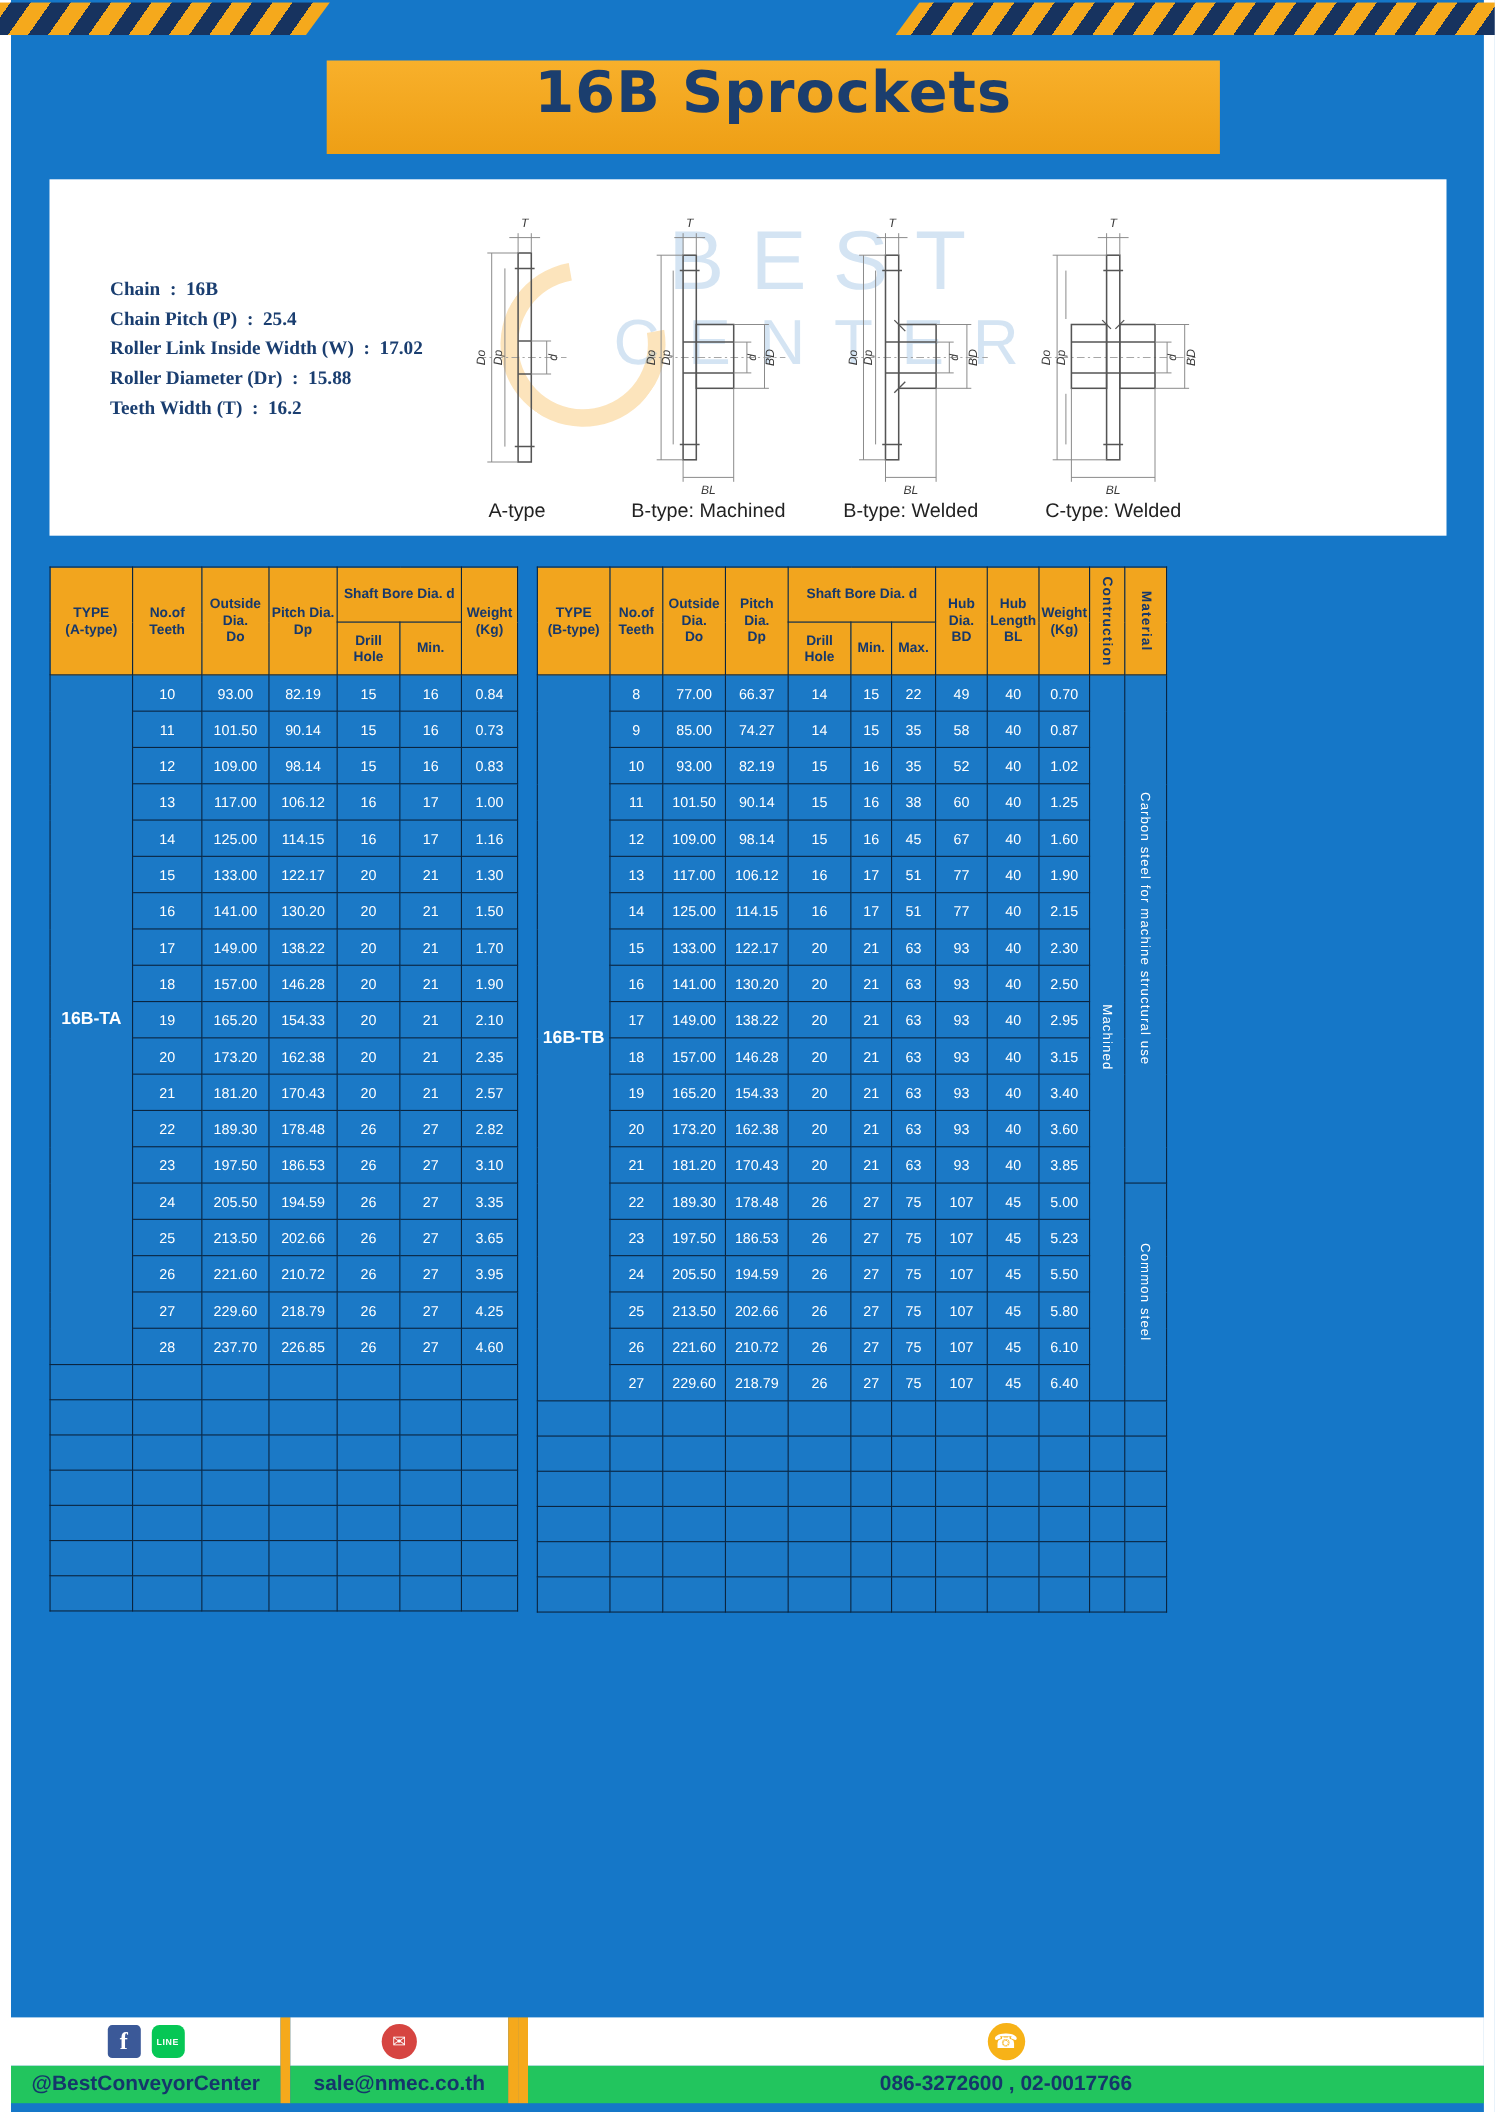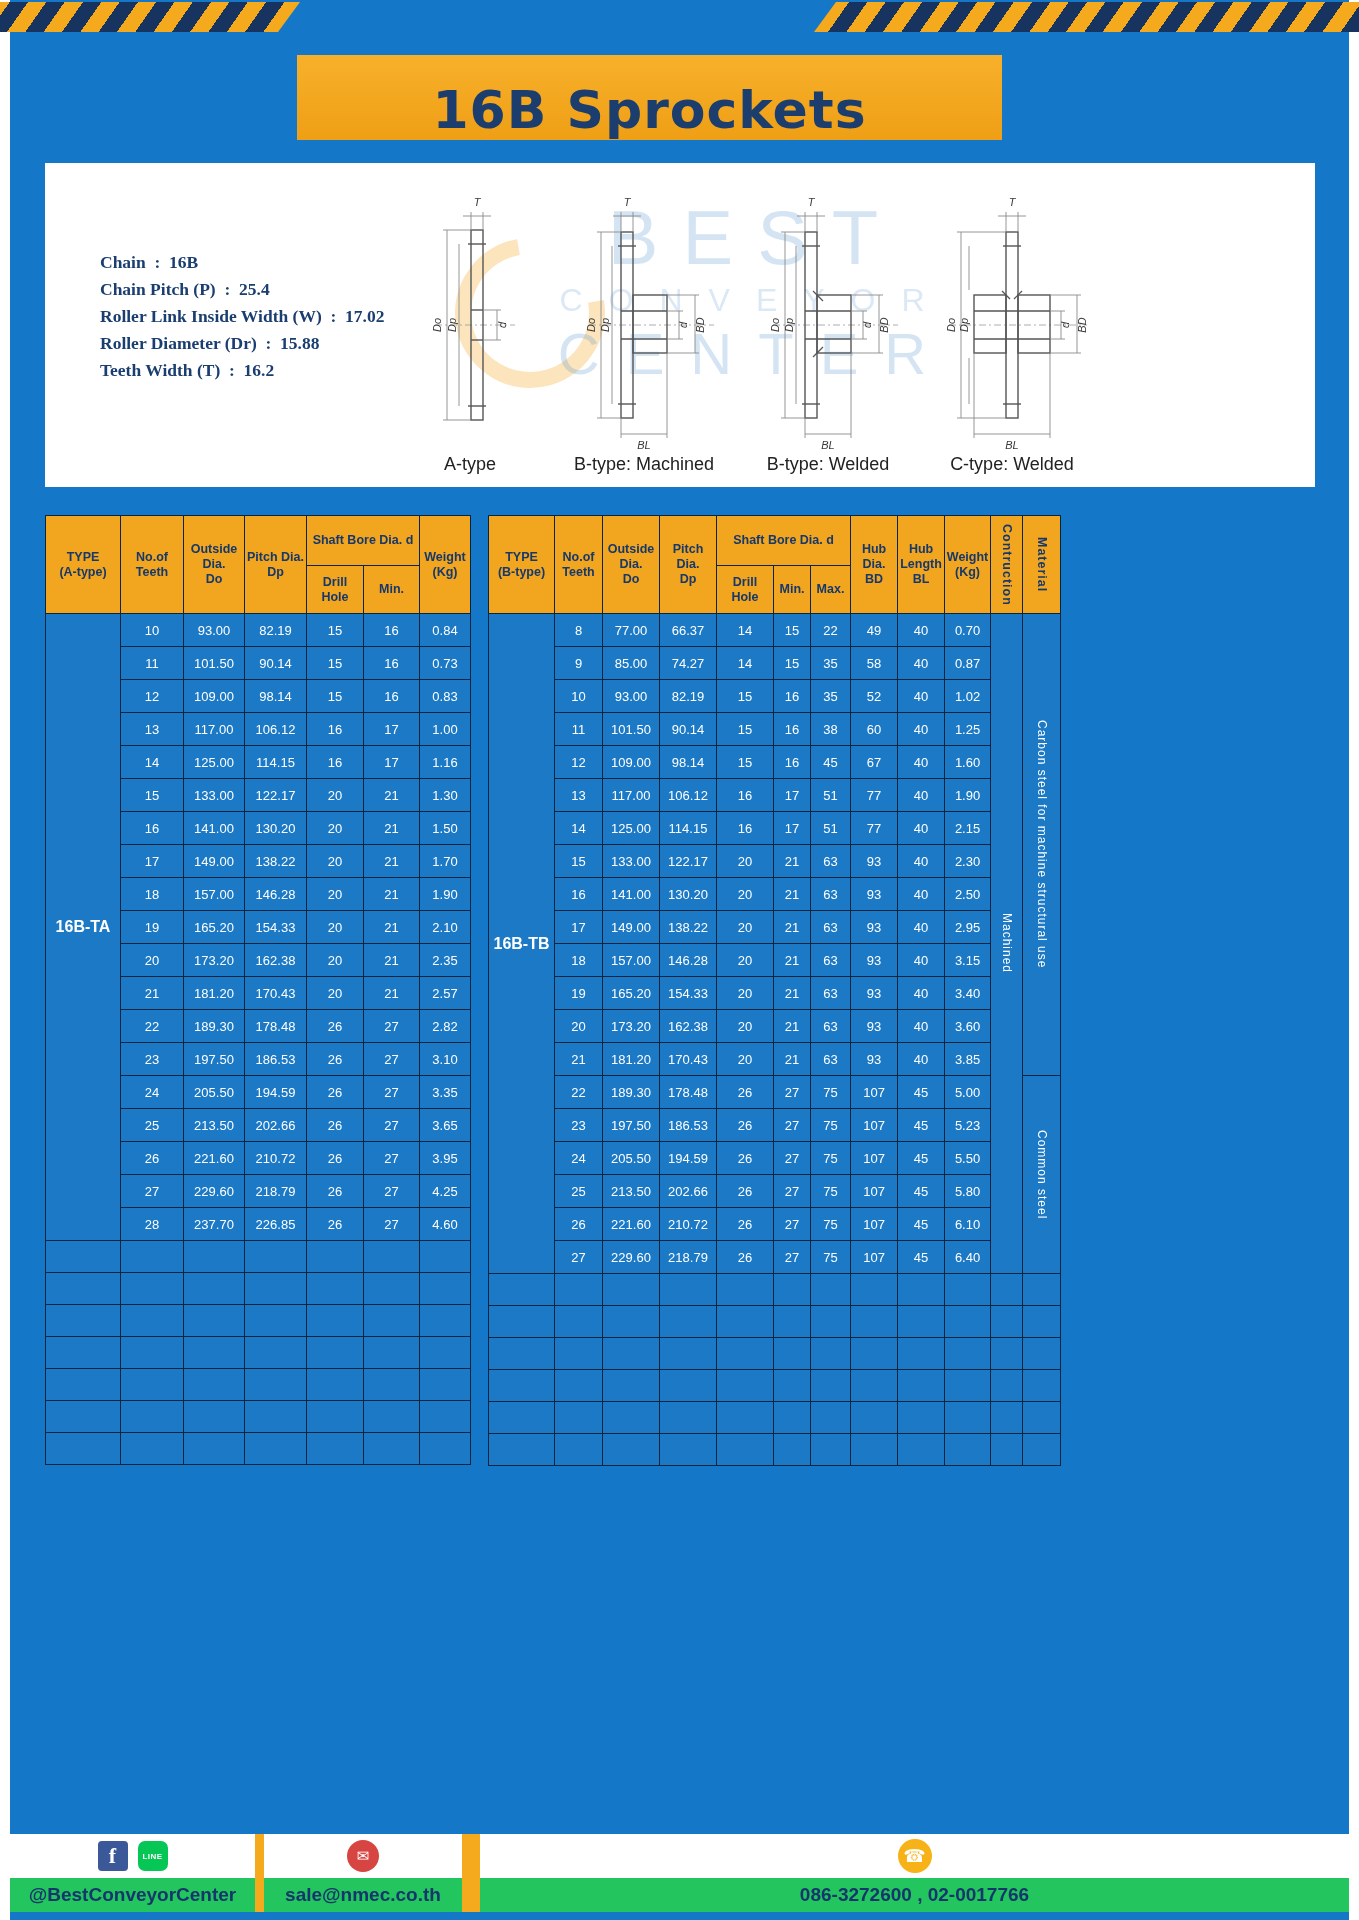--- a/index.html
+++ b/index.html
@@ -9,23 +9,23 @@
   }
   .page { position:absolute; left:10px; right:10px; top:0; bottom:0; background:#1577c8; }
 
   
   .hazard { position:absolute; top:2px; height:30px; z-index:6;
     background:repeating-linear-gradient(-55deg, #17335f 0 15px, #f5a91c 15px 30px); }
   .hazard.left  { left:0; width:300px; clip-path:polygon(0 0,100% 0,calc(100% - 22px) 100%,0 100%); }
   .hazard.right { right:0; width:545px; clip-path:polygon(22px 0,100% 0,100% 100%,0 100%); }
 
   
-  .title-banner { position:absolute; left:297px; top:55px; width:705px; height:85px;
+  .title-banner { position:absolute; left:297px; top:55px; width:812px; height:85px;
     background:linear-gradient(180deg,#f8b02b,#ee9f15);
-    display:flex; align-items:flex-end; justify-content:center; z-index:3; }
+    display:flex; align-items:flex-start; justify-content:center; z-index:3; }
   .title-banner h1 { font-family:"DejaVu Sans", sans-serif; font-size:52px; font-weight:bold;
     color:#1b3e6e; letter-spacing:1px; }
 
   
   .spec-panel { position:absolute; left:45px; top:163px; width:1270px; height:324px;
     background:#ffffff; z-index:2; }
   .spec-list { position:absolute; left:55px; top:86px; z-index:2; }
   .spec-line { font-size:17.5px; font-weight:bold; color:#1a3e70; line-height:27px; white-space:pre;font-family:Liberation Serif, serif; }
 
   .watermark { position:absolute; left:340px; top:30px; width:640px; height:260px; z-index:0; }
@@ -96,21 +96,20 @@
 
 <div class="title-banner">
   <h1>16B Sprockets</h1>
 </div>
 
 <div class="spec-panel">
   <div class="watermark">
     <div class="wm-ring"></div>
     <div class="wm-text">
       <div class="wm1">BEST</div>
-      <div class="wm2">CONVEYOR</div>
       <div class="wm3">CENTER</div>
     </div>
   </div>
 
   <div class="spec-list" id="spec-list">
       <div class="spec-line">Chain  :  16B</div>
       <div class="spec-line">Chain Pitch (P)  :  25.4</div>
       <div class="spec-line">Roller Link Inside Width (W)  :  17.02</div>
       <div class="spec-line">Roller Diameter (Dr)  :  15.88</div>
       <div class="spec-line">Teeth Width (T)  :  16.2</div>

